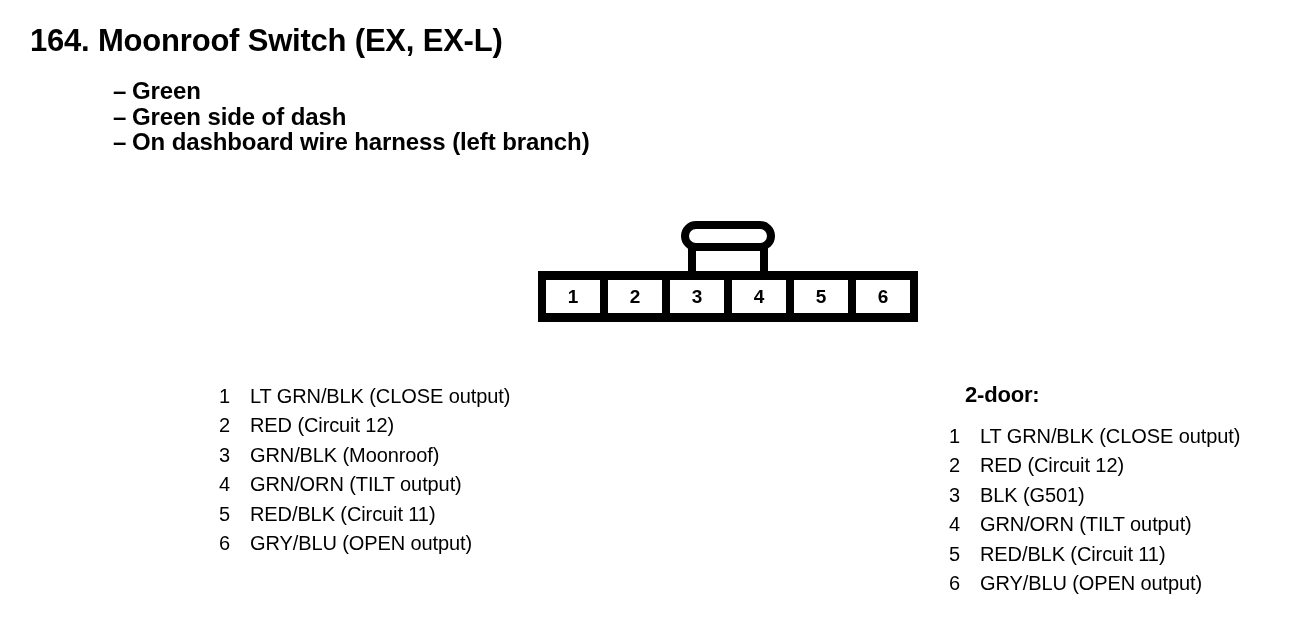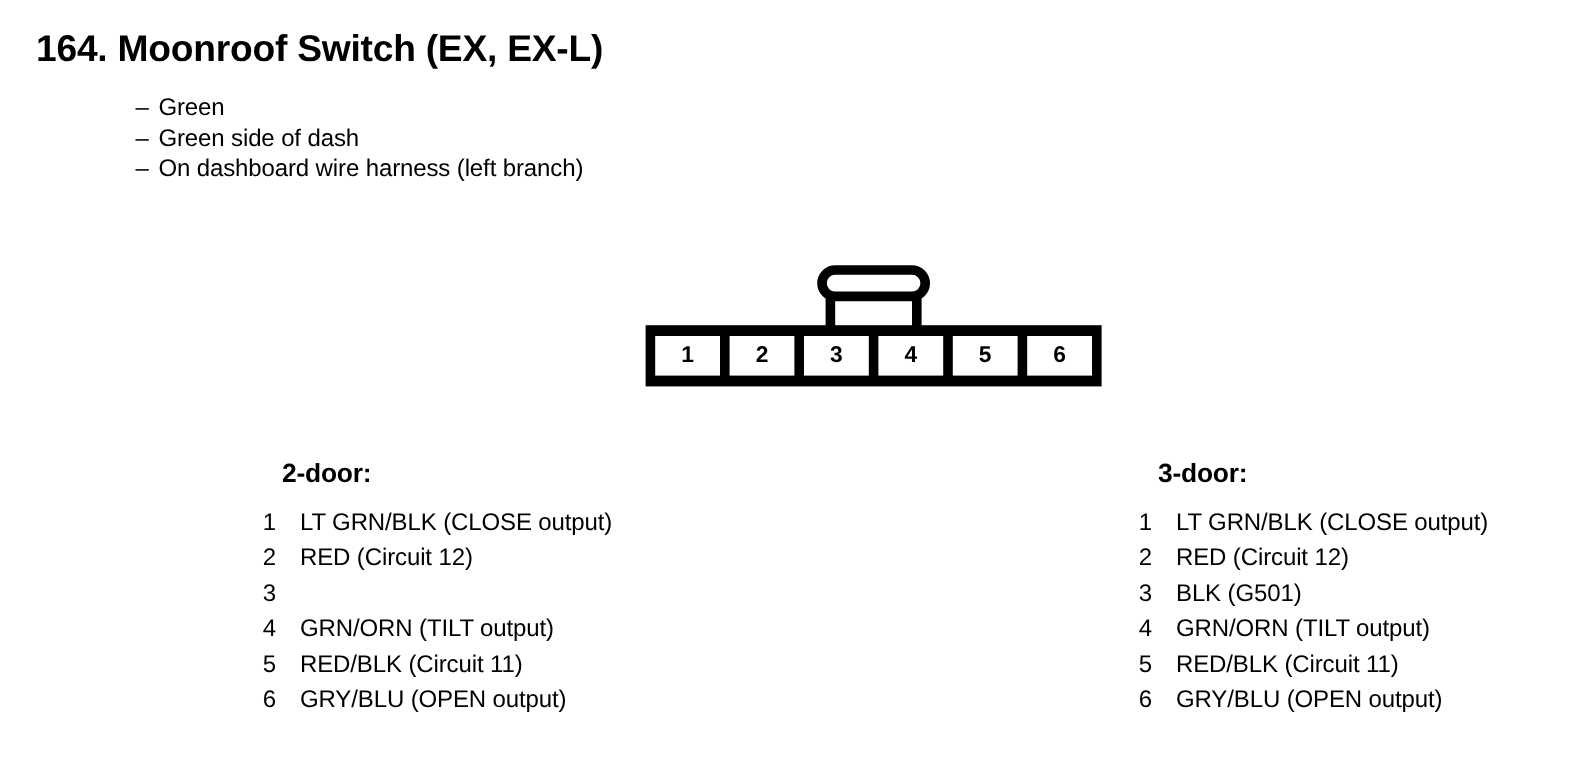--- a/index.html
+++ b/index.html
@@ -30,24 +30,25 @@
     text-align: right;
   }
 
   .desc-list {
     position: absolute;
     left: 113px;
     top: 78px;
     width: 700px;
   }
   .desc-row {
-    font-size: 20px;
+    font-size: 24px;
     line-height: 25.5px;
     white-space: nowrap;
     letter-spacing: -0.1px;
+    font-weight: bold;
   }
   .desc-dash {
     display: inline-block;
     width: 19px;
   }
 
   
   .connector {
     position: absolute;
     left: 538px;
@@ -157,48 +158,48 @@
     <div class="cavity">1</div>
     <div class="cavity">2</div>
     <div class="cavity">3</div>
     <div class="cavity">4</div>
     <div class="cavity">5</div>
     <div class="cavity">6</div>
   </div>
 </div>
 
 <div class="pin-block left">
-  <div class="pin-heading">2-door:</div>
   <div class="pin-row">
     <span class="pin-num">1</span>
     <span class="pin-desc">LT GRN/BLK (CLOSE output)</span>
   </div>
   <div class="pin-row">
     <span class="pin-num">2</span>
     <span class="pin-desc">RED (Circuit 12)</span>
   </div>
   <div class="pin-row">
     <span class="pin-num">3</span>
+    <span class="pin-desc">GRN/BLK (Moonroof)</span>
   </div>
   <div class="pin-row">
     <span class="pin-num">4</span>
     <span class="pin-desc">GRN/ORN (TILT output)</span>
   </div>
   <div class="pin-row">
     <span class="pin-num">5</span>
     <span class="pin-desc">RED/BLK (Circuit 11)</span>
   </div>
   <div class="pin-row">
     <span class="pin-num">6</span>
     <span class="pin-desc">GRY/BLU (OPEN output)</span>
   </div>
 </div>
 
 <div class="pin-block right">
-  <div class="pin-heading">3-door:</div>
+  <div class="pin-heading">2-door:</div>
   <div class="pin-row">
     <span class="pin-num">1</span>
     <span class="pin-desc">LT GRN/BLK (CLOSE output)</span>
   </div>
   <div class="pin-row">
     <span class="pin-num">2</span>
     <span class="pin-desc">RED (Circuit 12)</span>
   </div>
   <div class="pin-row">
     <span class="pin-num">3</span>

